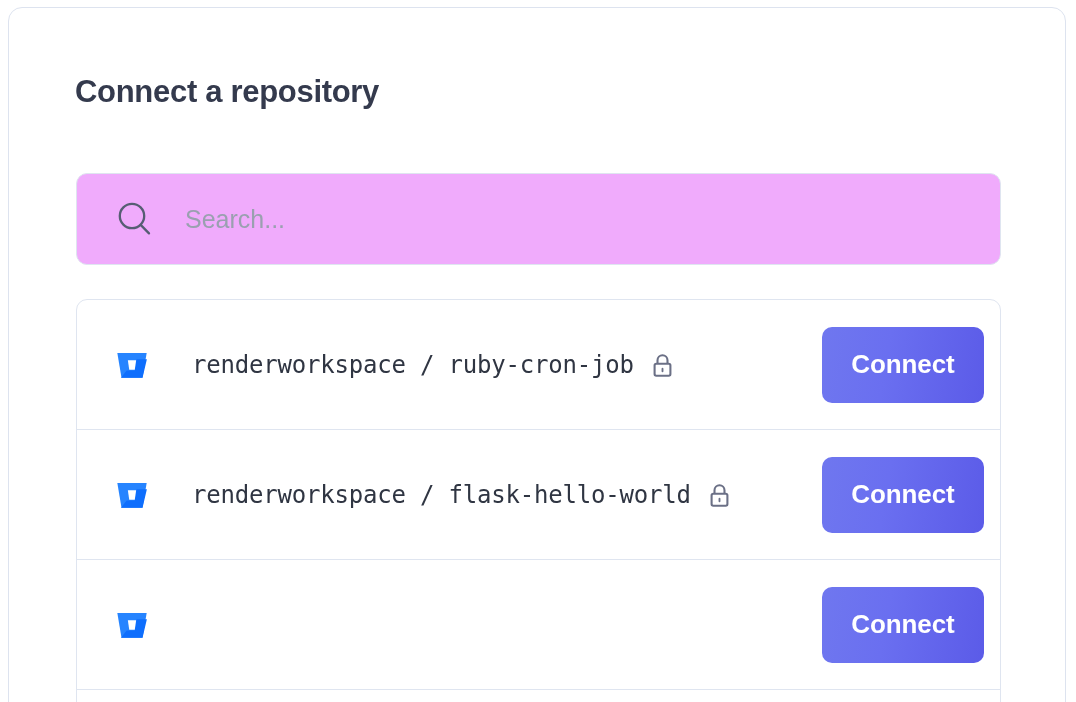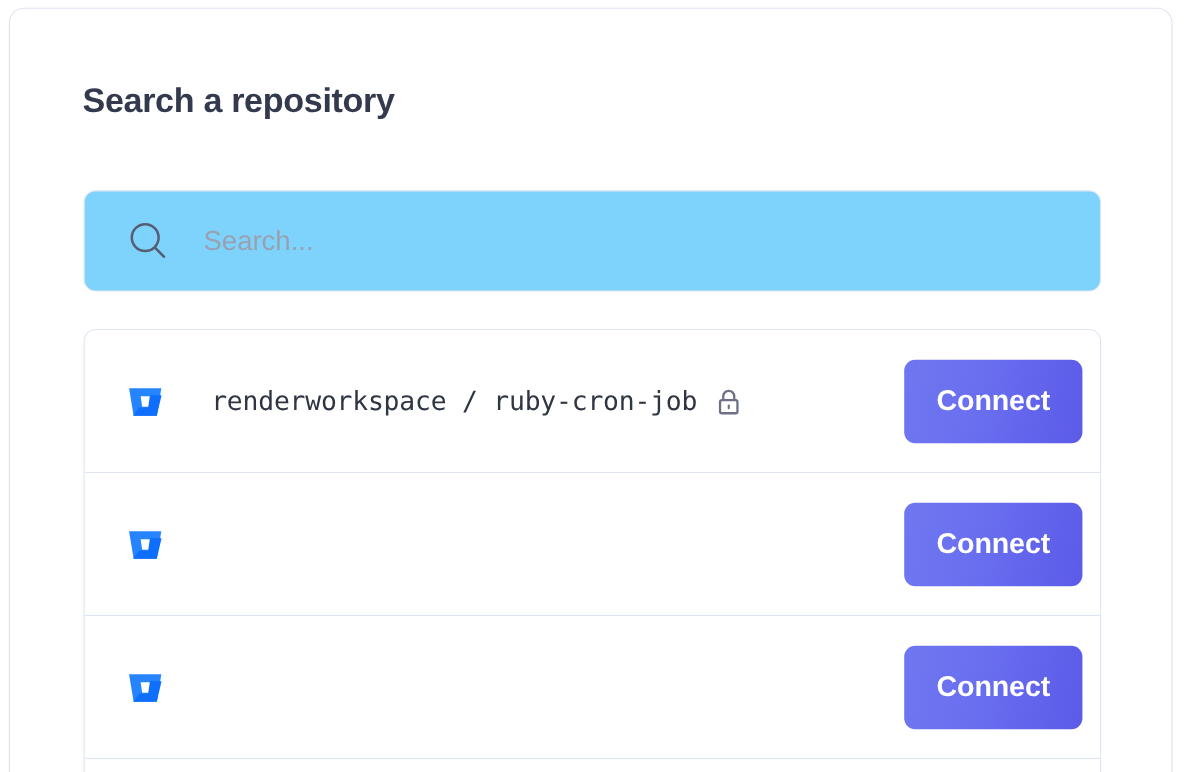--- a/index.html
+++ b/index.html
@@ -36,21 +36,21 @@
     white-space: nowrap;
   }
 
   
   .search-box {
     position: absolute;
     left: 67px;
     top: 165px;
     width: 925px;
     height: 92px;
-    background: #7dd3fc;
+    background: #f0abfc;
     border: 1px solid #dfe5f0;
     border-radius: 11px;
     display: flex;
     align-items: center;
   }
   .search-icon {
     margin-left: 38px;
     width: 40px;
     height: 40px;
     flex: 0 0 auto;
@@ -144,21 +144,21 @@
     align-items: center;
     justify-content: center;
     text-align: right;
   }
 </style>
 </head>
 <body>
 
 <div class="page-card">
 
-  <h1 class="page-title">Search a repository</h1>
+  <h1 class="page-title">Connect a repository</h1>
 
   <div class="search-box">
     <svg class="search-icon" viewBox="0 0 40 40" fill="none">
       <circle cx="17" cy="17" r="12.2" stroke="#565d73" stroke-width="2.3"></circle>
       <line x1="25.9" y1="26.1" x2="34" y2="34.4" stroke="#565d73" stroke-width="2.3" stroke-linecap="round"></line>
     </svg>
     <input class="search-input" type="text" placeholder="Search..." style="">
   </div>
 
   <div class="repo-list">
@@ -179,20 +179,28 @@
       </span>
       <button class="connect-button">Connect</button>
     </div>
 
     <div class="repo-row">
       <svg class="bitbucket-icon" viewBox="0 0 32 32">
         <path d="M2.2 4.6 H29.8 L25.9 28.1 H6.1 Z" fill="#2684ff"></path>
         <path d="M30.0 10.6 H20.3 L18.6 21.2 H11.0 L5.6 28.1 H25.9 Z" fill="#0e6efd"></path>
         <path d="M12.1 11.6 H19.9 L18.6 20.4 H13.4 Z" fill="#ffffff"></path>
       </svg>
+      <span class="repo-name">
+        <span>renderworkspace / flask-hello-world</span>
+        <svg class="lock-icon" viewBox="0 0 24 25" fill="none">
+          <path d="M7.2 10.4 V7.0 a4.8 4.8 0 0 1 9.6 0 v3.4" stroke="#6b7086" stroke-width="2"></path>
+          <rect x="4.4" y="10.4" width="15.2" height="11.4" rx="1.6" stroke="#6b7086" stroke-width="2"></rect>
+          <rect x="11.1" y="14.2" width="1.8" height="4.2" rx="0.9" fill="#6b7086"></rect>
+        </svg>
+      </span>
       <button class="connect-button">Connect</button>
     </div>
 
     <div class="repo-row">
       <svg class="bitbucket-icon" viewBox="0 0 32 32">
         <path d="M2.2 4.6 H29.8 L25.9 28.1 H6.1 Z" fill="#2684ff"></path>
         <path d="M30.0 10.6 H20.3 L18.6 21.2 H11.0 L5.6 28.1 H25.9 Z" fill="#0e6efd"></path>
         <path d="M12.1 11.6 H19.9 L18.6 20.4 H13.4 Z" fill="#ffffff"></path>
       </svg>
       <button class="connect-button">Connect</button>

